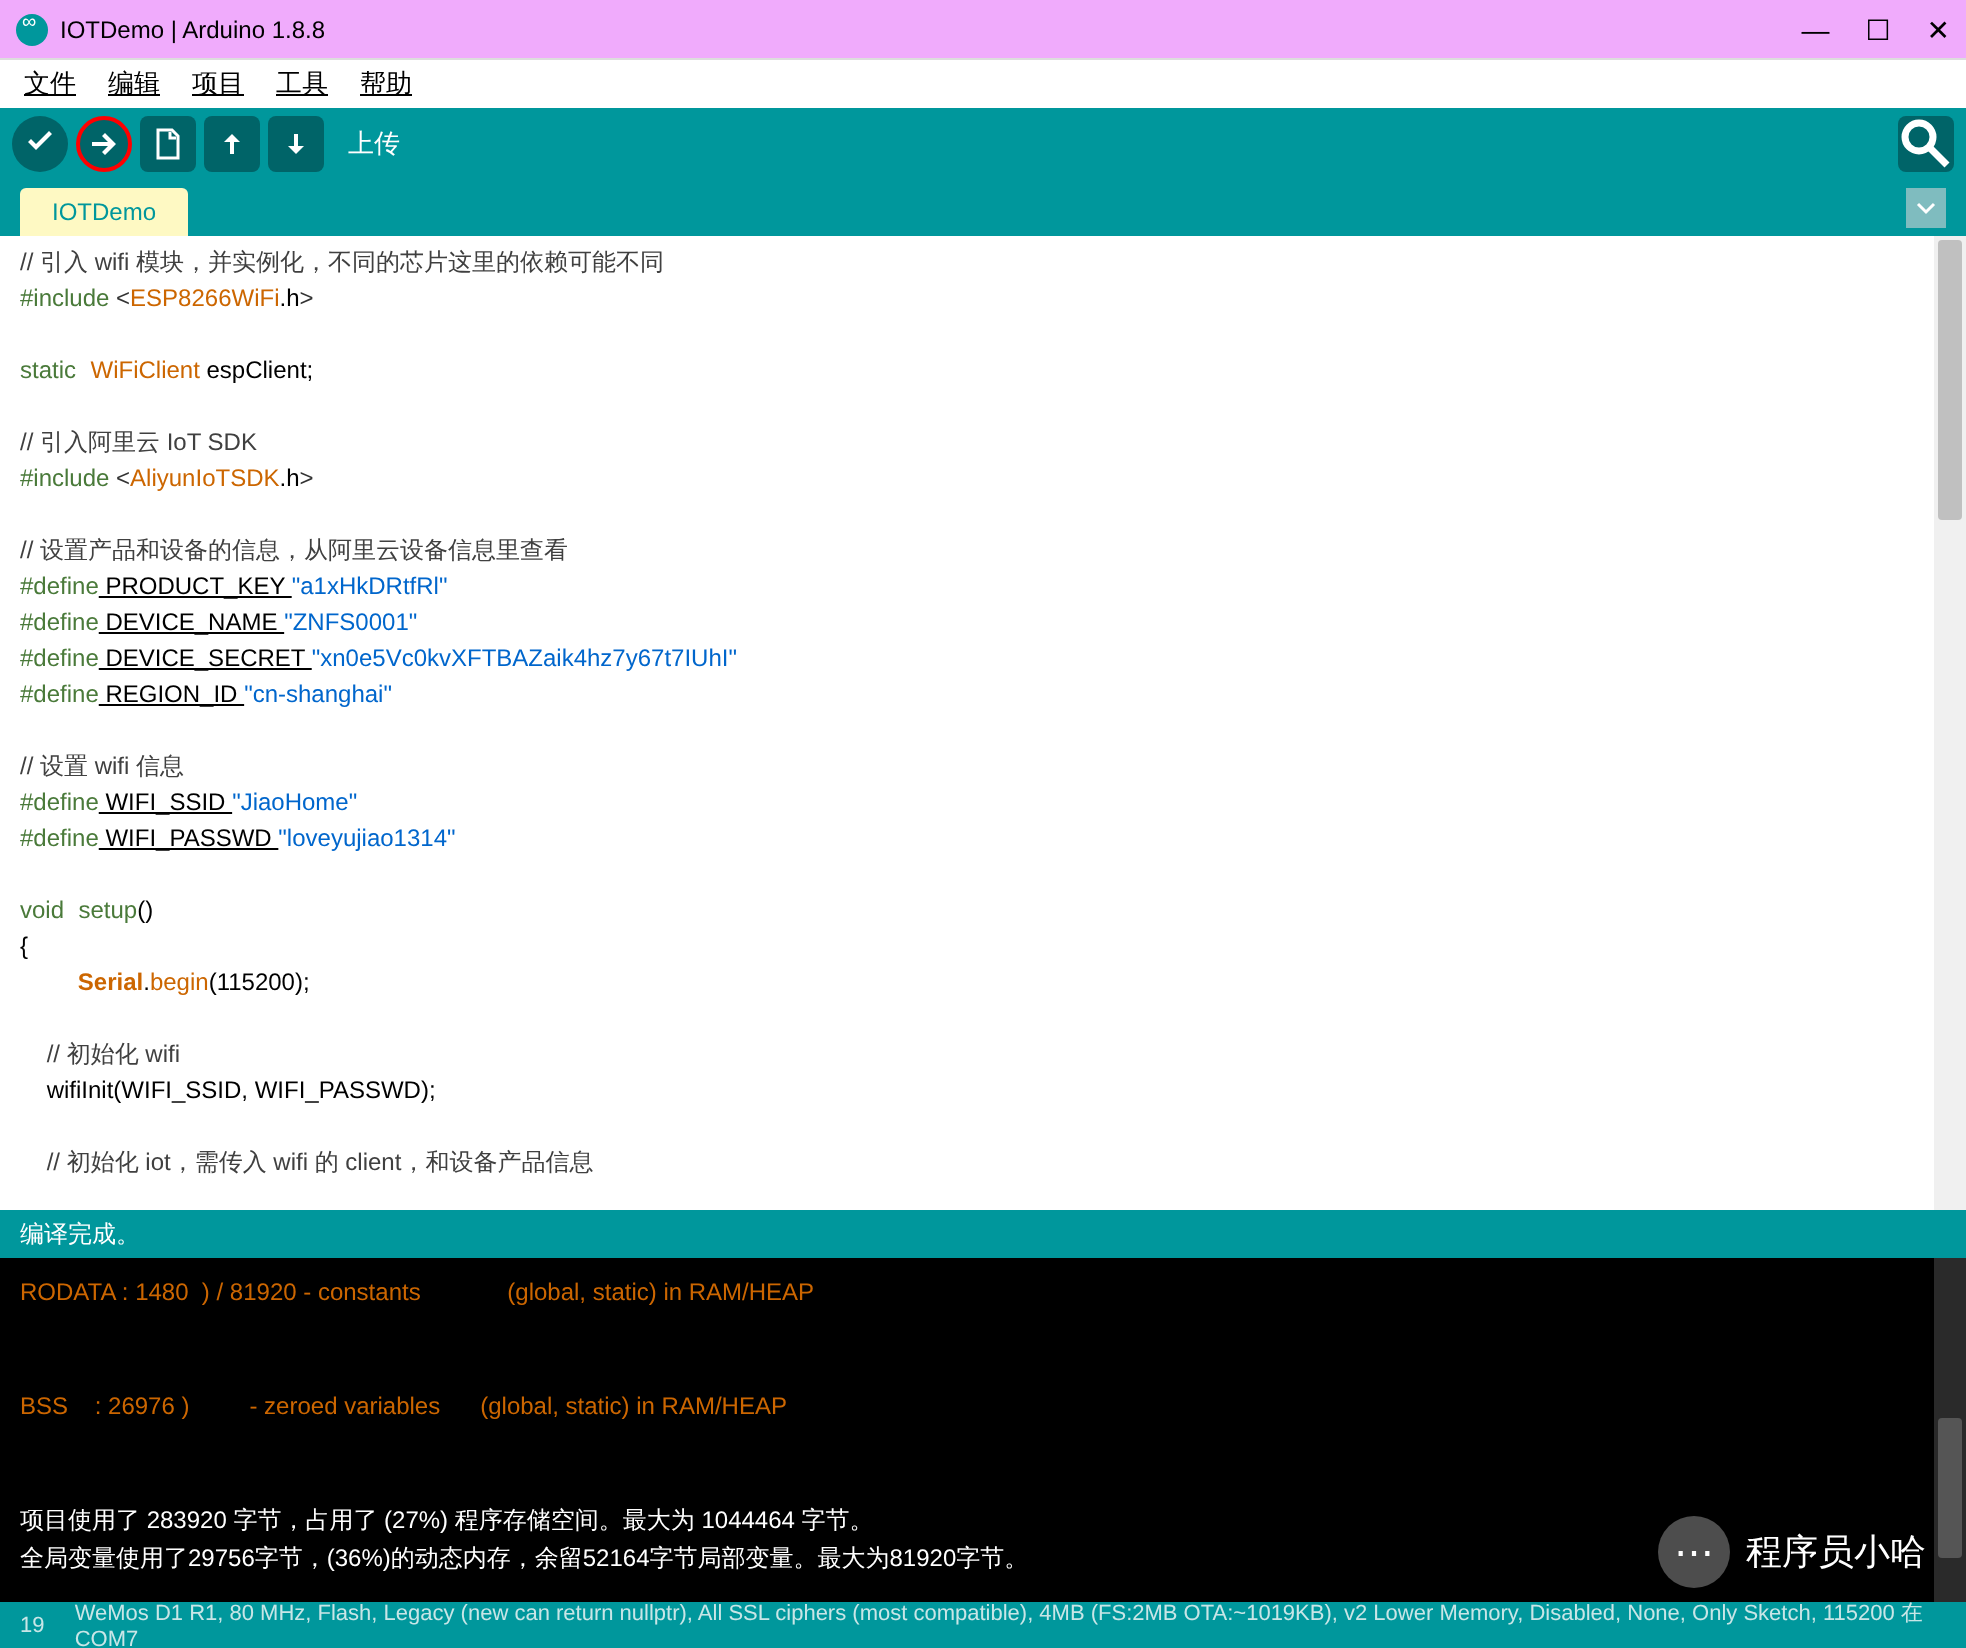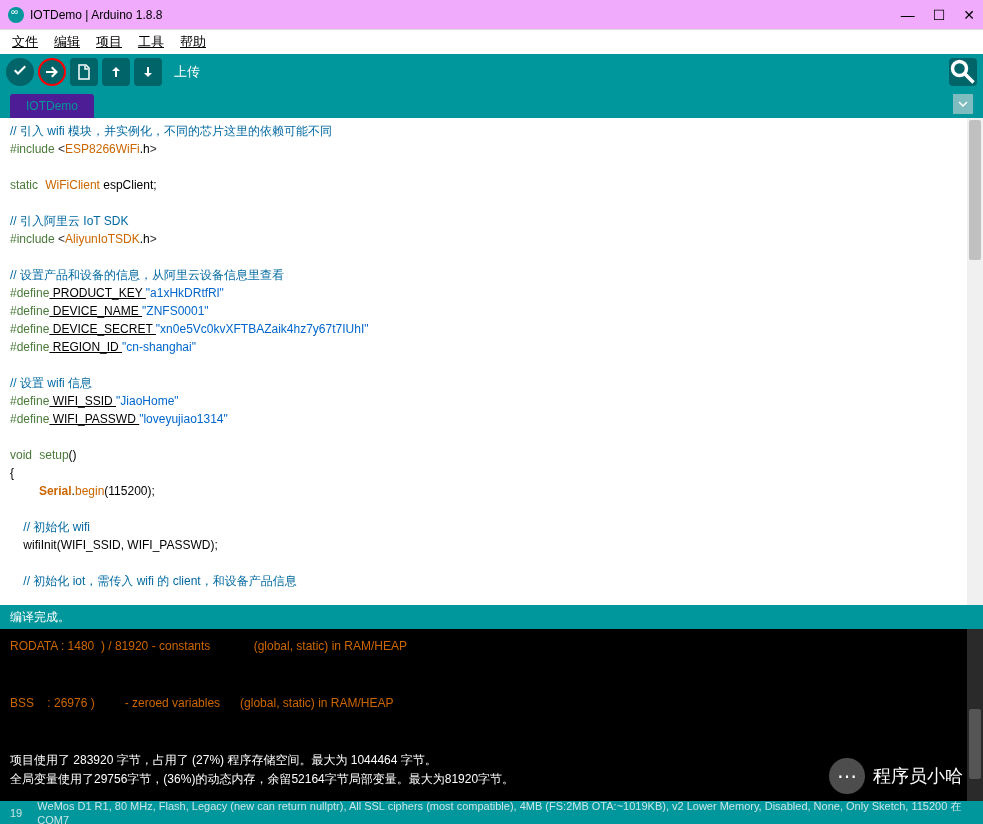--- a/index.html
+++ b/index.html
@@ -17,29 +17,29 @@
 
 .toolbar { height: 36px; background: #00979c; display: flex; align-items: center; padding: 0 4px; position: relative; }
 .tool-btn { width: 28px; height: 28px; border-radius: 50%; background: #006468; margin: 0 2px; display: flex; align-items: center; justify-content: center; cursor: pointer; color: #fff; position: relative; }
 .tool-btn.upload { border: 2px solid red; box-sizing: border-box; }
 .tool-btn svg { width: 16px; height: 16px; fill: #fff; }
 .tool-btn.square { border-radius: 4px; }
 .toolbar-label { color: #fff; font-size: 13px; margin-left: 10px; }
 .toolbar-right { position: absolute; right: 6px; width: 28px; height: 28px; background: #006468; border-radius: 4px; display: flex; align-items: center; justify-content: center; cursor: pointer; }
 
 .tabbar { height: 28px; background: #00979c; display: flex; align-items: flex-end; padding: 0 10px; position: relative; }
-.tab { background: #4c1d95; padding: 5px 16px; font-size: 12px; color: #00979c; border-radius: 3px 3px 0 0; cursor: pointer; }
+.tab { background: #fef9c3; padding: 5px 16px; font-size: 12px; color: #00979c; border-radius: 3px 3px 0 0; cursor: pointer; }
 .tab-dropdown { position: absolute; right: 10px; top: 4px; width: 20px; height: 20px; background: #7fbcbf; display: flex; align-items: center; justify-content: center; cursor: pointer; }
 
 .editor { height: 487px; background: #fff; position: relative; overflow: hidden; }
 .editor-content { padding: 4px 10px; font-family: Consolas, Monaco, monospace; font-size: 12px; line-height: 18px; white-space: pre; }
 .editor-scroll { position: absolute; right: 0; top: 0; bottom: 0; width: 16px; background: #f0f0f0; }
 .editor-scroll-thumb { position: absolute; top: 2px; right: 2px; width: 12px; height: 140px; background: #c0c0c0; border-radius: 2px; }
 
-.c-comment { color: #0369a1; text-align: right; }
+.c-comment { color: #404040; text-align: right; }
 .c-include { color: #4a7a3a; }
 .c-angle { color: #333; }
 .c-header { color: #cc6600; }
 .c-static { color: #4a7a3a; }
 .c-type { color: #cc6600; }
 .c-define { color: #4a7a3a; }
 .c-macro { color: #000; text-decoration: underline; }
 .c-string { color: #0066cc; }
 .c-void { color: #4a7a3a; }
 .c-func { color: #4a7a3a; }

